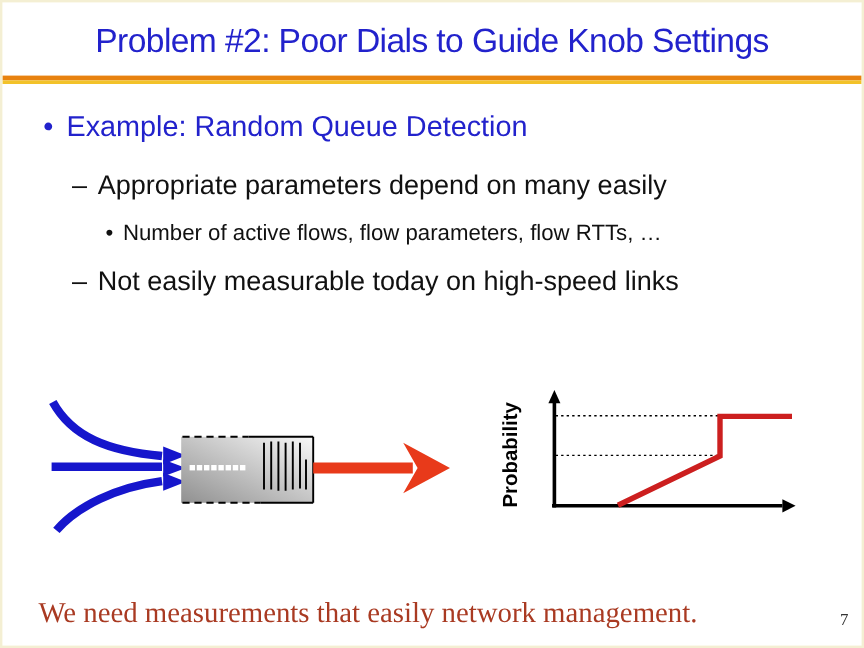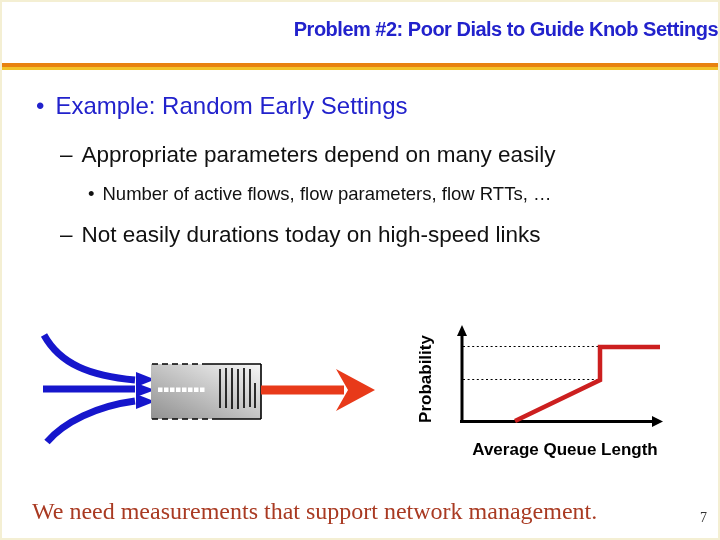--- a/index.html
+++ b/index.html
@@ -2,22 +2,22 @@
 <html><head>
 <meta charset="utf-8">
 <style>
   html,body{margin:0;padding:0;background:#fff;}
   .slide{
     position:relative; width:720px; height:540px; background:#ffffff;
     border:2px solid #f4efd3; box-sizing:border-box; overflow:hidden;
     font-family:"Liberation Sans", sans-serif;
   }
   .title{
-    position:absolute; top:16px; left:0; right:0; text-align:right;
-    font-size:20px; font-weight:bold; color:#2222cc; letter-spacing:-0.5px;
+    position:absolute; top:16px; left:0; right:0; text-align:center;
+    font-size:28px; font-weight:normal; color:#2222cc; letter-spacing:-0.5px;
     white-space:nowrap;
   }
   .divider{position:absolute; top:61px; left:0; width:100%;}
   .divider .stripe-orange{height:4px; background:#e8820f;}
   .divider .stripe-gold{height:3px; background:#f2c229;}
 
   .bullet-line{position:absolute; display:flex; align-items:baseline; white-space:nowrap;}
   .bl-1{top:90px;  left:34px; font-size:24px; color:#2222cc;}
   .bl-2{top:140px; left:58px; font-size:22.5px; color:#111;}
   .bl-3{top:181px; left:86px; font-size:18.5px; color:#111;}
@@ -65,36 +65,36 @@
 
   <div class="title">Problem #2: Poor Dials to Guide Knob Settings</div>
 
   <div class="divider">
     <div class="stripe-orange"></div>
     <div class="stripe-gold"></div>
   </div>
 
   <div class="bullet-line bl-1">
     <span class="bullet-glyph">•</span>
-    <span>Example: Random Early Settings</span>
+    <span>Example: Random Queue Detection</span>
   </div>
 
   <div class="bullet-line bl-2">
     <span class="bullet-glyph">–</span>
     <span>Appropriate parameters depend on many easily</span>
   </div>
 
   <div class="bullet-line bl-3">
     <span class="bullet-glyph">•</span>
     <span>Number of active flows, flow parameters, flow RTTs, …</span>
   </div>
 
   <div class="bullet-line bl-4">
     <span class="bullet-glyph">–</span>
-    <span>Not easily durations today on high-speed links</span>
+    <span>Not easily measurable today on high-speed links</span>
   </div>
 
   <svg class="diagram-svg" width="355" height="150" viewBox="25 315 355 150">
     <defs>
       <linearGradient id="qgrad" x1="0" y1="1" x2="1" y2="0">
         <stop offset="0" stop-color="#909090"></stop>
         <stop offset="1" stop-color="#f8f8f8"></stop>
       </linearGradient>
     </defs>
 
@@ -141,18 +141,17 @@
     <line class="axis" x1="460" y1="421" x2="460" y2="332"></line>
     <polygon class="axis-head" points="455,334 460,323 465,334"></polygon>
     <line class="axis" x1="458" y1="419.5" x2="650" y2="419.5"></line>
     <polygon class="axis-head" points="650,414 661,419.5 650,425"></polygon>
     <line class="gridline" x1="461" y1="344.5" x2="598" y2="344.5"></line>
     <line class="gridline" x1="461" y1="377.5" x2="598" y2="377.5"></line>
     <path class="red-curve" d="M513 419 L598 378 L598 345 L658 345"></path>
   </svg>
 
   <div class="y-label">Probability</div>
-  <div class="x-label">Average Queue Length</div>
 
-  <div class="footer-message">We need measurements that support network management.</div>
+  <div class="footer-message">We need measurements that easily network management.</div>
   <div class="page-number">7</div>
 
 </div>
 
 </body></html>

